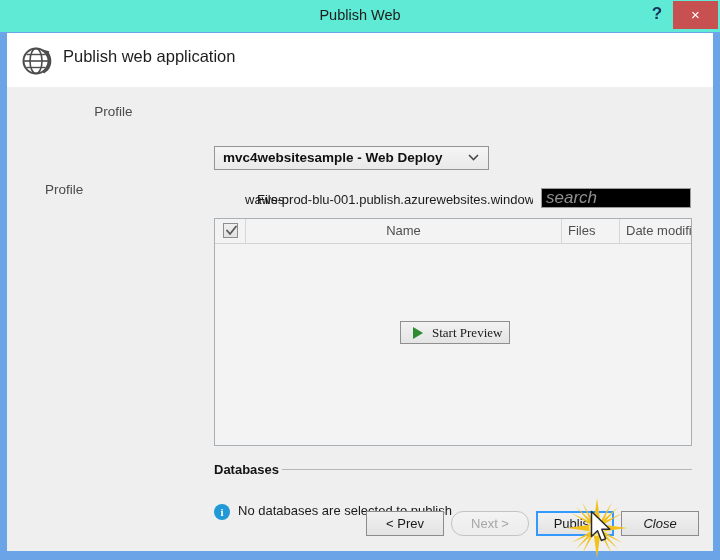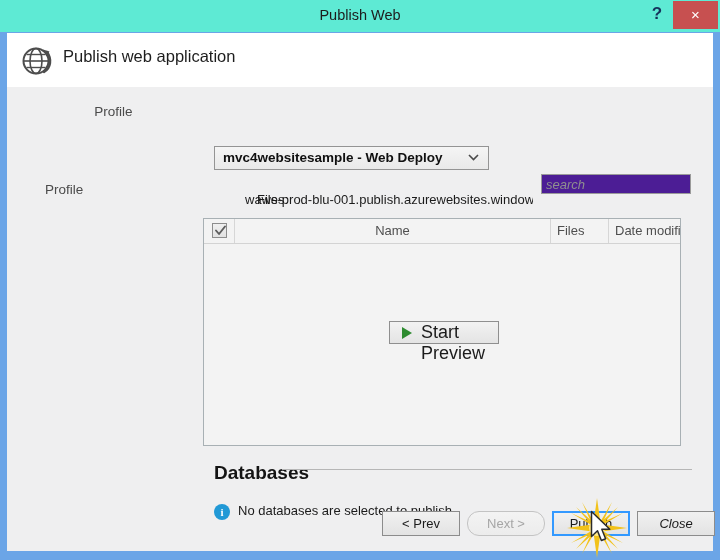--- a/index.html
+++ b/index.html
@@ -199,43 +199,43 @@
     top: 105px;
     font-size: 13px;
     color: #1b1b1b;
     white-space: nowrap;
     max-width: 288px;
     overflow: hidden;
   }
   #search-input {
     position: absolute;
     left: 338px;
-    top: 87px;
+    top: 101px;
     width: 150px;
     height: 20px;
     border: 1px solid #9a9a9a;
-    background: #4c1d95;
+    background: #000000;
     box-sizing: border-box;
     font-family: "Liberation Sans", sans-serif;
-    font-size: 13px;
+    font-size: 17px;
     font-style: italic;
     color: #8a8a8a;
     padding: 0 4px;
     outline: none;
   }
   #search-input::placeholder {
     color: #8f8f8f;
     font-style: italic;
     opacity: 1;
   }
 
   
   #filelist {
     position: absolute;
-    left: 0;
+    left: 11px;
     top: 131px;
     width: 478px;
     height: 228px;
     background: #f3f3f3;
     border: 1px solid #a8b0b4;
     box-sizing: border-box;
     padding-left: 16px;
   }
   #filelist-header {
     position: absolute;
@@ -295,30 +295,31 @@
     width: 0; height: 0;
     border-top: 6px solid transparent;
     border-bottom: 6px solid transparent;
     border-left: 10px solid #2e8b30;
   }
   #start-preview-label {
     position: absolute;
     left: 31px;
     top: 0;
     line-height: 21px;
-    font-size: 18px;
+    font-size: 13px;
     color: #1b1b1b;
+    font-family: Liberation Serif, serif;
   }
 
   
   #db-title {
     position: absolute;
     left: 11px;
     top: 375px;
-    font-size: 19px;
+    font-size: 13px;
     font-weight: bold;
     color: #141414;
   }
   #db-rule {
     position: absolute;
     left: 79px;
     top: 382px;
     width: 410px;
     height: 1px;
     background: #b6b6b6;
@@ -366,21 +367,20 @@
     height: 25px;
     background: linear-gradient(to bottom, #f1f1f1 0%, #e3e3e3 100%);
     border: 1px solid #8c8c8c;
     box-sizing: border-box;
     font-size: 13px;
     color: #1b1b1b;
     line-height: 23px;
     text-align: center;
     cursor: default;
     white-space: nowrap;
-    margin-left: 16px;
   }
   .dlg-btn.disabled {
     color: #a6a6a6;
     border-color: #c3c3c3;
     background: linear-gradient(to bottom, #f3f3f3 0%, #ececec 100%);
     border-radius: 12px;
   }
   .dlg-btn.focused {
     border: 2px solid #3399ff;
     line-height: 21px;

